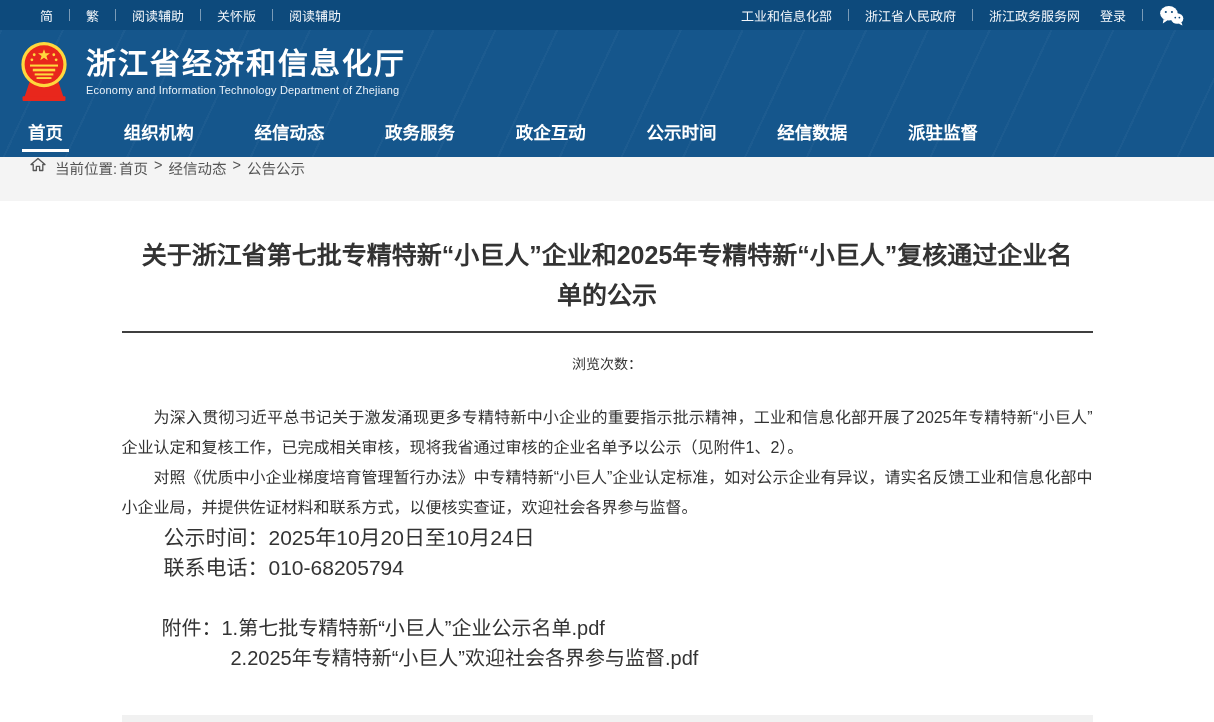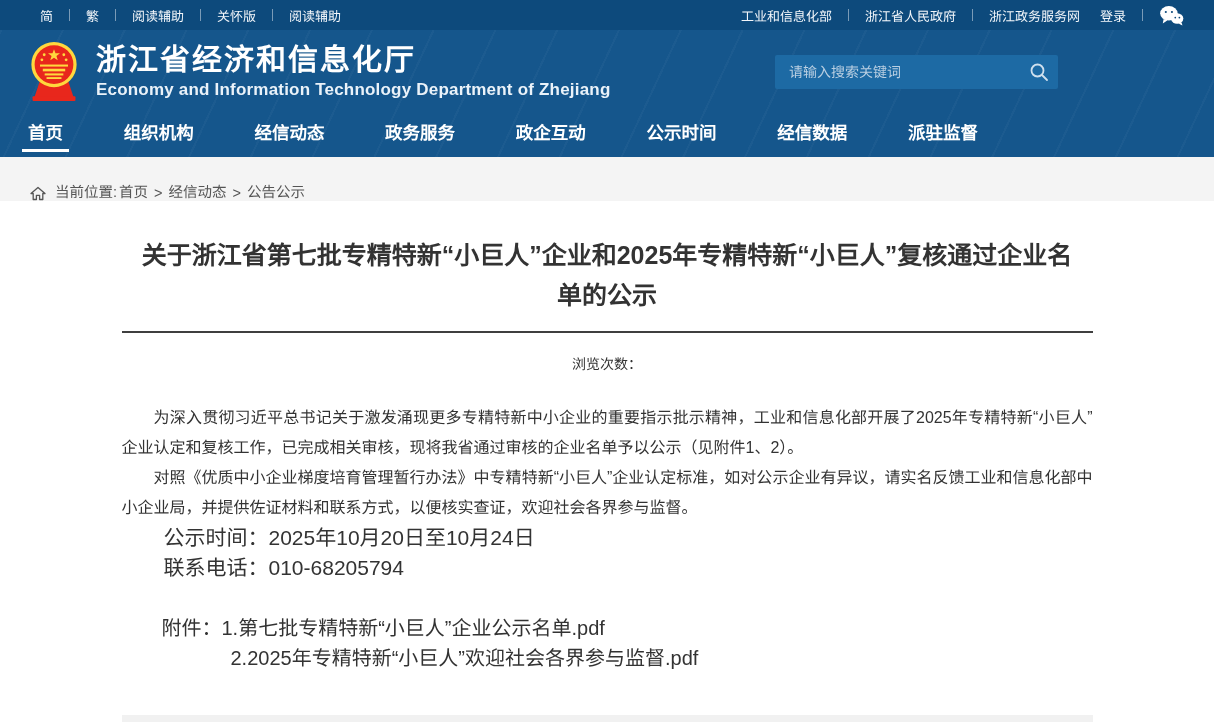--- a/index.html
+++ b/index.html
@@ -37,35 +37,34 @@
   
   .header {
     background: #15568c;
     background-image: repeating-linear-gradient(115deg,
       rgba(255,255,255,0.03) 0 2px, transparent 2px 56px);
   }
   .header-main {
     height: 83px;
     display: flex;
     align-items: center;
-    justify-content: space-between;
-    padding: 0 156px 0 26px;
+    padding: 0 156px 0 16px;
   }
   .brand { display: flex; align-items: center; }
   .emblem { width: 56px; height: 62px; margin-right: 14px; flex: none; }
   .brand-text { color: #fff; }
   .site-title {
     font-size: 30px;
     font-weight: 700;
     letter-spacing: 2px;
     line-height: 34px;
   }
   .site-subtitle {
-    font-size: 17px;
-    font-weight: 700;
+    font-size: 11px;
+    font-weight: 400;
     letter-spacing: .2px;
     margin-top: 3px;
     color: #eaf2f9;
   }
   .search-box {
     width: 283px; height: 34px;
     background: #1d6aa4;
     border-radius: 2px;
     display: flex; align-items: center;
   }
@@ -112,21 +111,21 @@
     background: #fff;
     display: none;
   }
   .nav-item.active .nav-underline { display: block; }
 
   
   .breadcrumb-bar {
     height: 44px;
     background: #f4f4f4;
     display: flex;
-    align-items: flex-end;
+    align-items: flex-start;
     padding-left: 30px;
     font-size: 14.5px;
     color: #555;
   }
   .home-icon { display: inline-flex; margin-right: 9px; }
   .crumb { padding: 0 2px; }
   .crumb-sep { padding: 0 4px; color: #555; }
 
   
   .content {
@@ -245,29 +244,20 @@
           <rect x="18" y="29.5" width="24" height="2.8" fill="#ffd83d"></rect>
           <rect x="20" y="34.5" width="20" height="2.2" fill="#ffd83d"></rect>
           <rect x="22" y="38.5" width="16" height="2" fill="#ffd83d"></rect>
         </svg>
       </span>
       <span class="brand-text">
         <span class="site-title" style="display:block">浙江省经济和信息化厅</span>
         <span class="site-subtitle" style="display:block">Economy and Information Technology Department of Zhejiang</span>
       </span>
     </div>
-    <div class="search-box">
-      <input type="text" placeholder="请输入搜索关键词" style="">
-      <button class="search-btn" aria-label="search">
-        <svg width="20" height="20" viewBox="0 0 20 20" aria-hidden="true">
-          <circle cx="8.5" cy="8.5" r="6" fill="none" stroke="#cfe0ee" stroke-width="1.8"></circle>
-          <line x1="13" y1="13" x2="18" y2="18" stroke="#cfe0ee" stroke-width="1.8" stroke-linecap="round"></line>
-        </svg>
-      </button>
-    </div>
   </div>
 
   <nav class="nav">
     <a class="nav-item active">
       <span>首页</span>
       <span class="nav-underline"></span>
     </a>
     <a class="nav-item">
       <span>组织机构</span>
 

